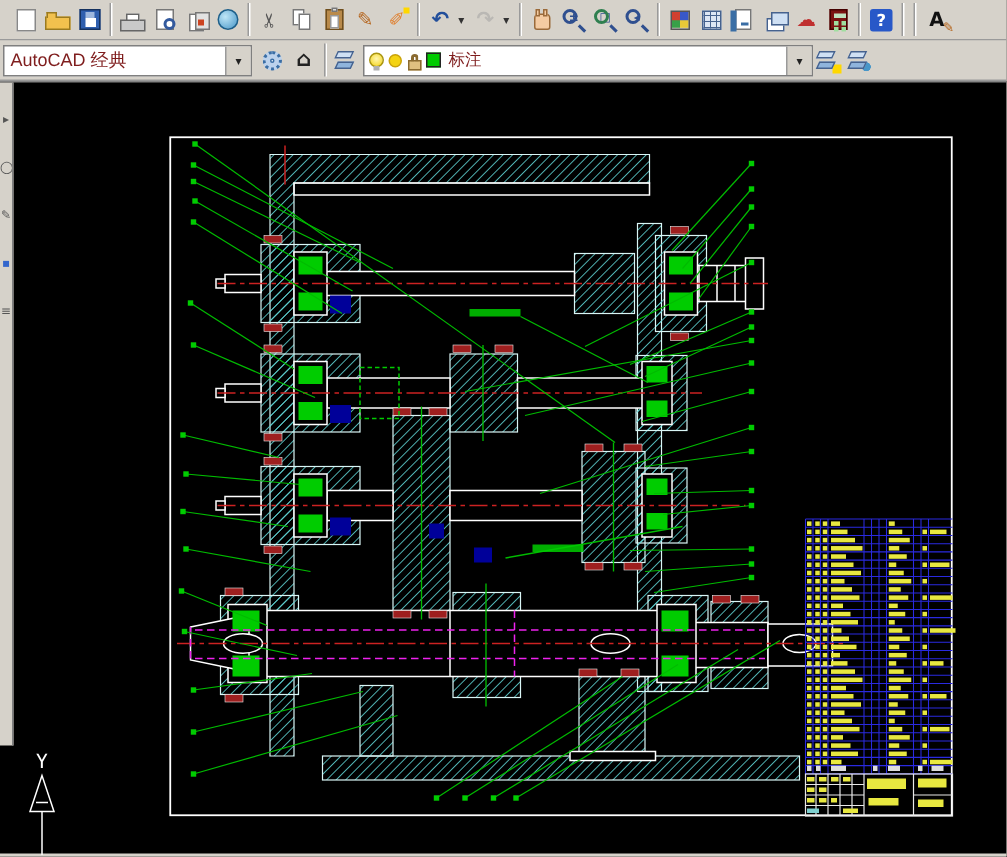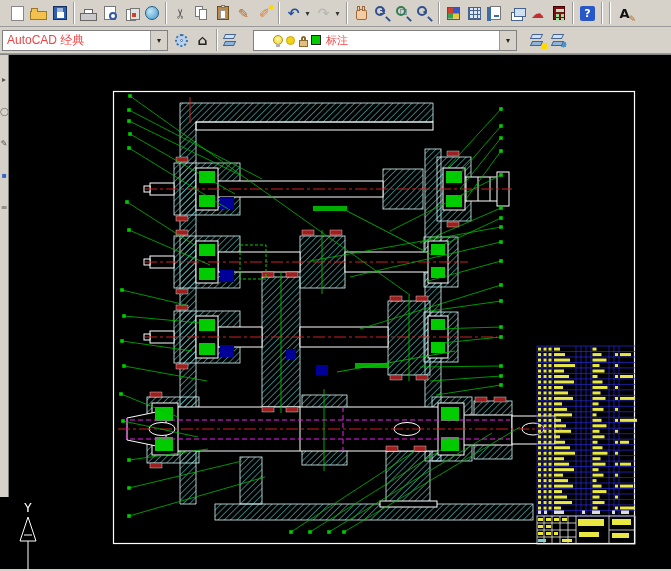--- a/index.html
+++ b/index.html
@@ -71,24 +71,24 @@
   .lc{position:relative;width:13px;height:14px;display:inline-block;box-sizing:border-box;flex:0 0 auto;}
   .lc::before,.lc::after{content:"";position:absolute;box-sizing:border-box;}
   .lc-layer-on-bulb{background:radial-gradient(circle at 50% 40%,#fff6b0,#f4d312);border-radius:50%;width:10px;height:10px;margin:2px 1px;border:1px solid #a99410;}
   .lc-layer-on-bulb::after{left:2px;bottom:-3px;width:4px;height:3px;background:#b0b0b0;}
   .lc-layer-freeze-sun{background:#f4d312;border-radius:50%;width:9px;height:9px;margin:2px;border:1px solid #caa20a;}
   .lc-layer-lock{background:#e0c080;border:1px solid #8a6a30;width:9px;height:7px;margin:6px 2px 0;}
   .lc-layer-lock::before{left:1px;top:-5px;width:5px;height:5px;border:2px solid #8a6a30;border-bottom:none;border-radius:4px 4px 0 0;}
   .lc-layer-color-swatch{background:#00cc00;border:1px solid #222;width:10px;height:10px;margin:2px 1px;}
   
   .combo{height:21px;background:#fff;border:1px solid #7f7f7f;display:flex;align-items:center;box-sizing:border-box;}
-  .combo-txt{flex:1;font:12px/19px "Liberation Sans",sans-serif;color:#ef4444;padding-left:4px;white-space:nowrap;overflow:hidden;}
+  .combo-txt{flex:1;font:12px/19px "Liberation Sans",sans-serif;color:#7f1d1d;padding-left:4px;white-space:nowrap;overflow:hidden;}
   .cmb-dd{width:16px;height:19px;background:#d6d2ca;border-left:1px solid #9a9a9a;font-size:8px;color:#222;text-align:center;line-height:19px;}
   .ws{width:166px;margin-right:3px;}
-  .layercombo{width:264px;margin:0 11px;padding-left:18px;}
+  .layercombo{width:300px;margin:0 0;padding-left:2px;}
   .layercombo .combo-txt{font-size:11px;}
   
   .canvas{position:relative;width:671px;height:515px;background:#000;cursor:crosshair;border-top:1px solid #848484;box-sizing:border-box;}
   .leftstrip{position:absolute;left:0;top:0;width:8px;height:442px;background:#d6d2ca;border-right:1px solid #808080;overflow:hidden;font:8px/14px "DejaVu Sans",sans-serif;color:#555;text-align:center;}
   .leftstrip span{display:block;margin-top:18px;}
   svg{display:block;}
 </style>
 </head>
 <body>
 

